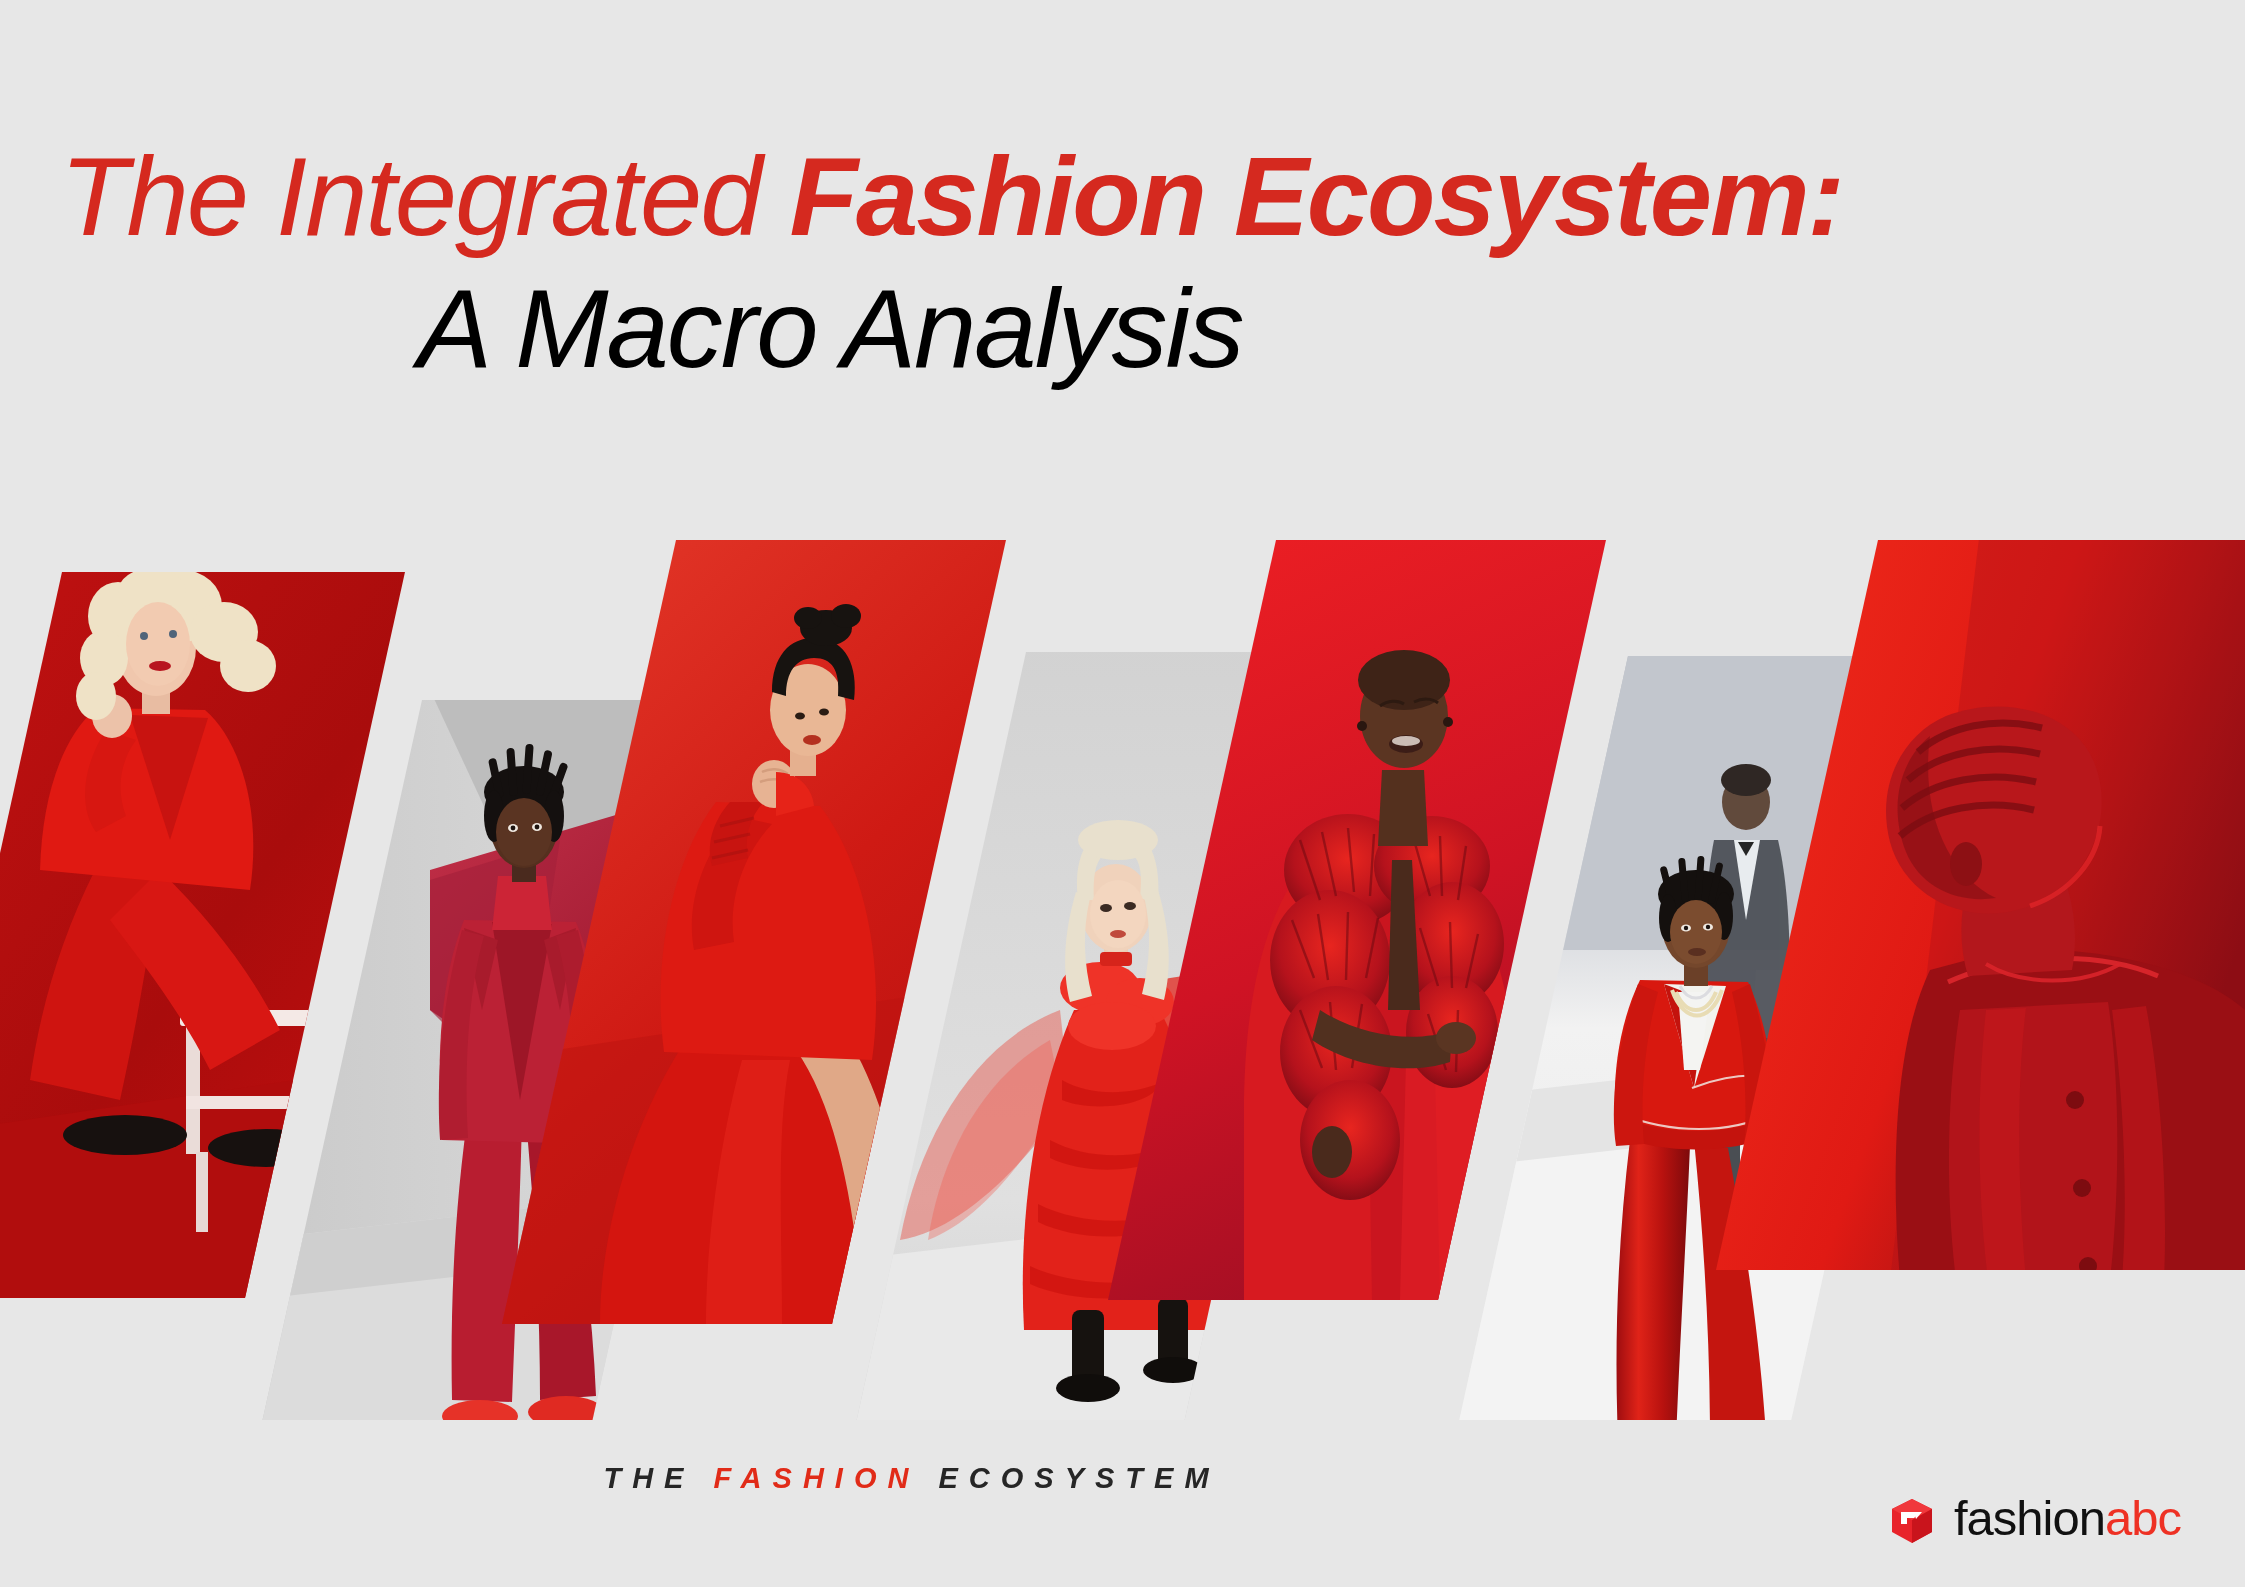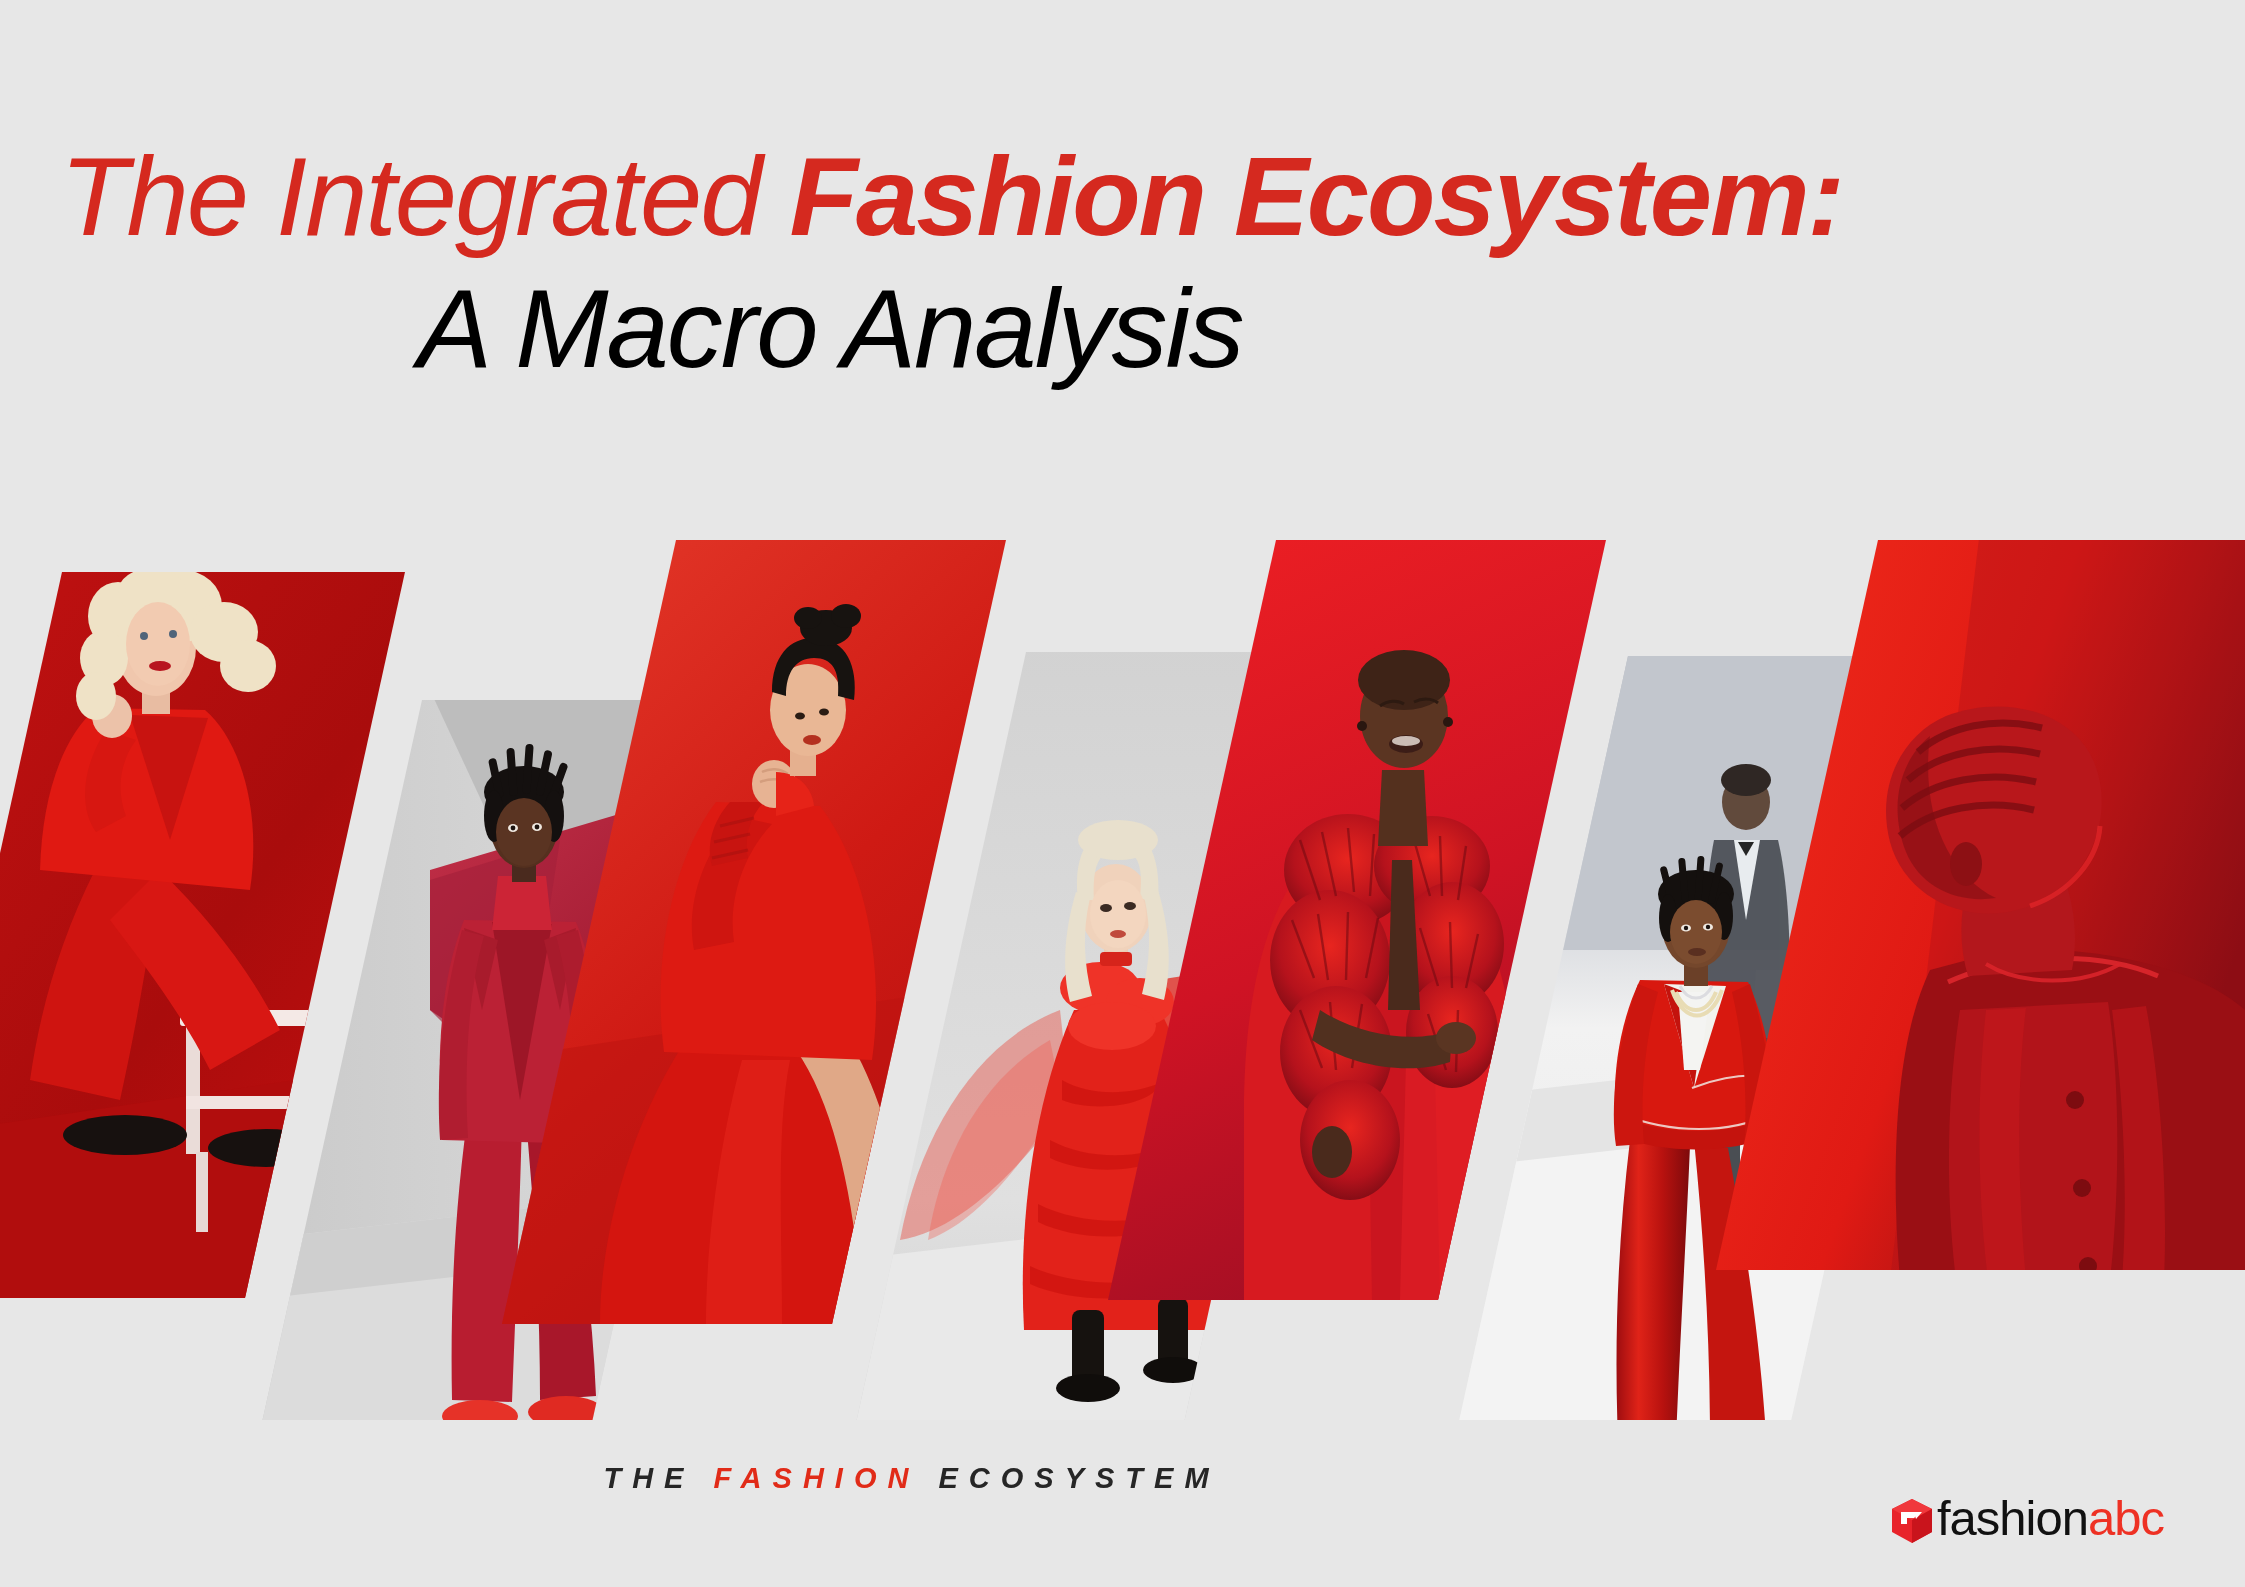--- a/index.html
+++ b/index.html
@@ -70,21 +70,21 @@
     padding-left:12px;
   }
   #footer-caption .cap-red { color:#e12b18; }
 
   
   #logo {
     position:absolute;
     left:1890px; top:1494px;
     display:flex;
     align-items:center;
-    gap:3px;
+    gap:20px;
   }
   #logo-mark { width:44px; height:46px; display:block; }
   #logo-text {
     font-size:49px;
     font-weight:400;
     letter-spacing:-1px;
     line-height:1;
     padding-bottom:4px;
   }
   #logo-text .lg-dark { color:#111111; }

